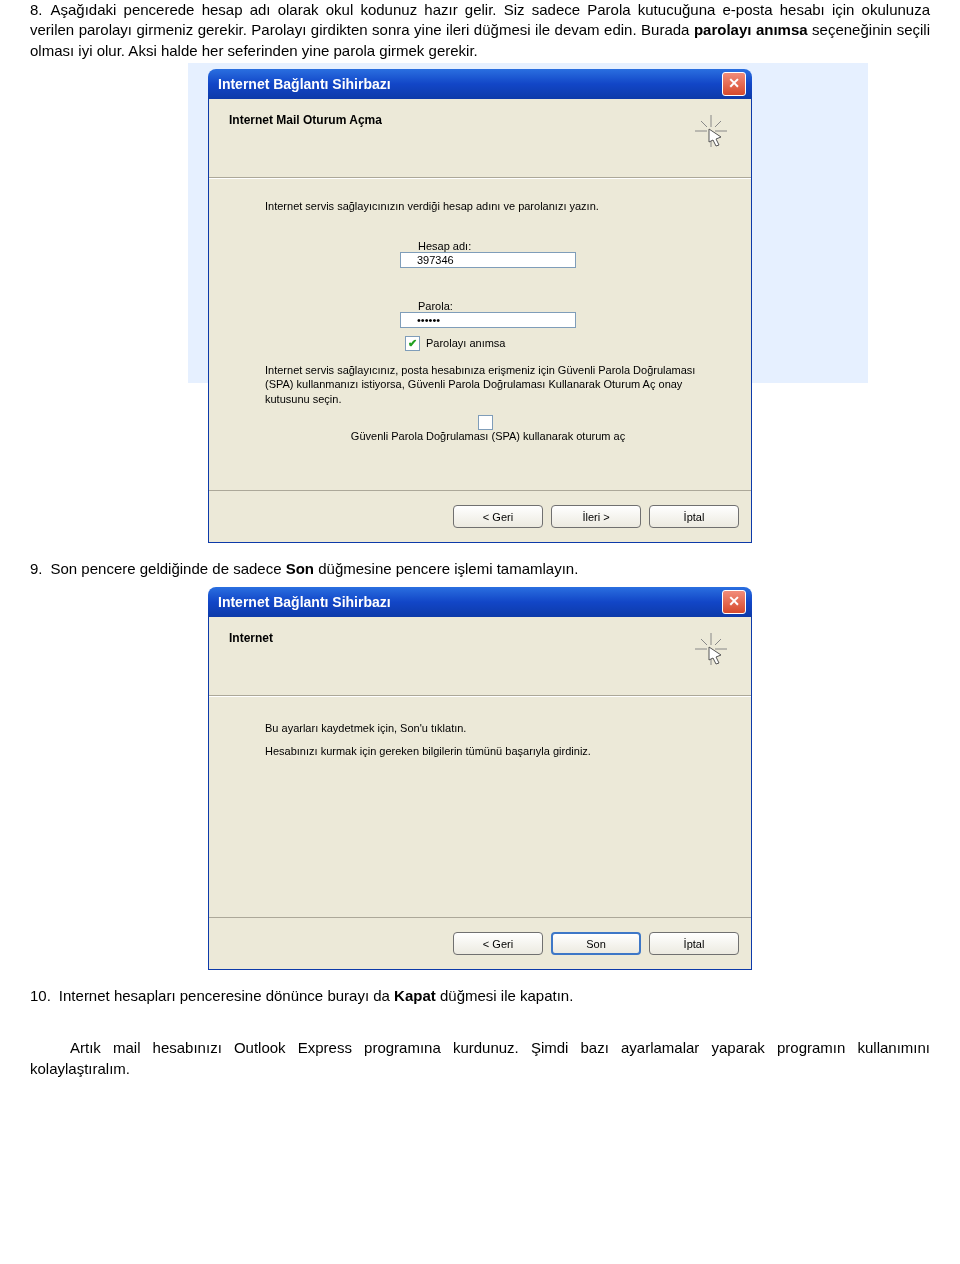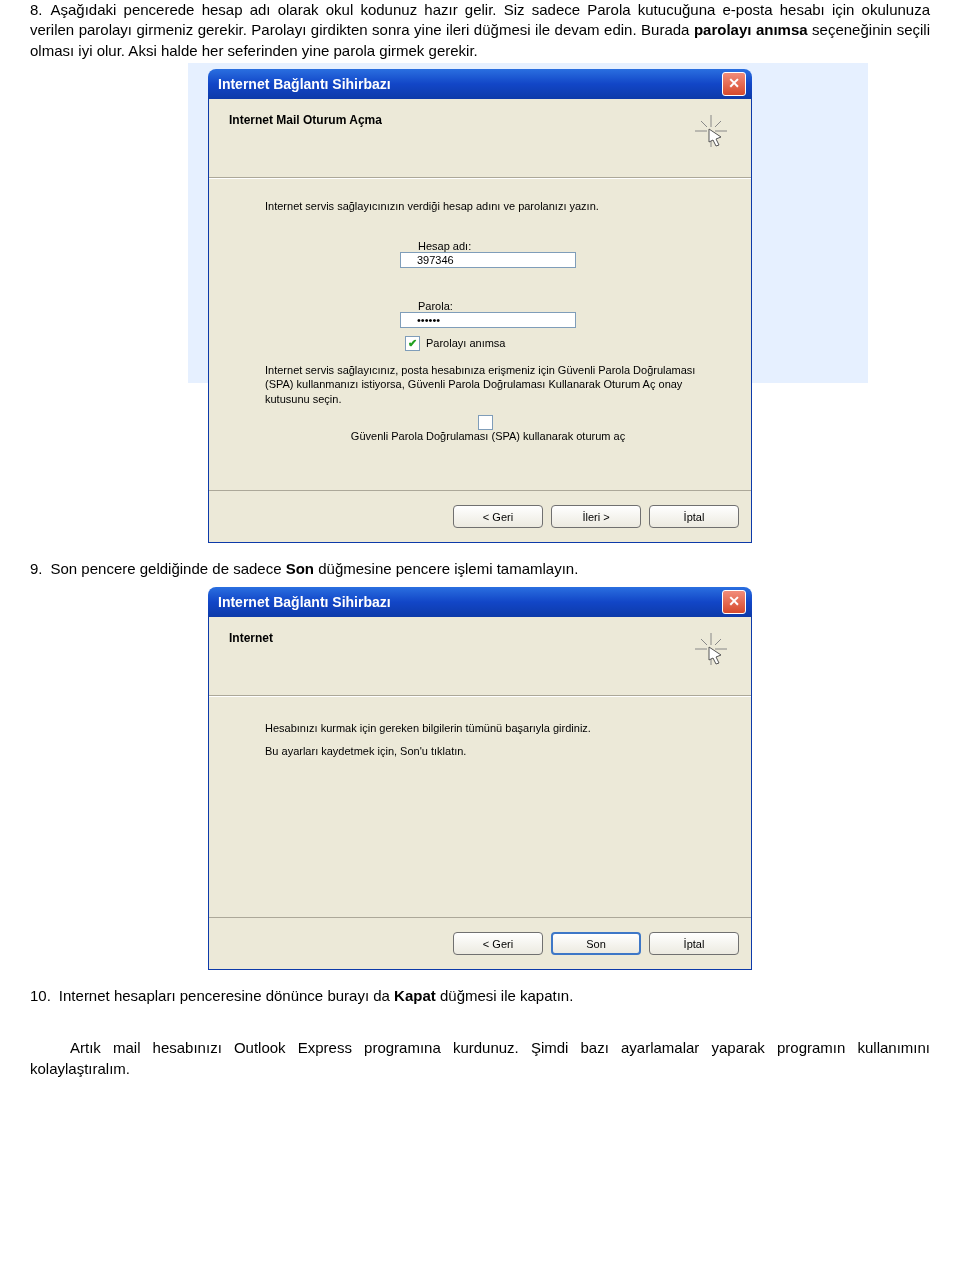--- a/index.html
+++ b/index.html
@@ -235,22 +235,22 @@
         <line x1="26" y1="22" x2="38" y2="22" stroke="#888" stroke-width="1"></line>
         <line x1="22" y1="6" x2="22" y2="18" stroke="#888" stroke-width="1"></line>
         <line x1="22" y1="26" x2="22" y2="38" stroke="#888" stroke-width="1"></line>
         <line x1="12" y1="12" x2="18" y2="18" stroke="#888" stroke-width="1"></line>
         <line x1="32" y1="12" x2="26" y2="18" stroke="#888" stroke-width="1"></line>
         <path d="M20,20 L32,28 L27,30 L30,36 L27,37 L24,31 L20,33 Z" fill="#fff" stroke="#555" stroke-width="1"></path>
       </svg>
     </div>
     <div class="hr"></div>
     <div class="content">
+      <div class="info-text">Bu ayarları kaydetmek için, Son'u tıklatın.</div>
       <div class="info-text">Hesabınızı kurmak için gereken bilgilerin tümünü başarıyla girdiniz.</div>
-      <div class="info-text">Bu ayarları kaydetmek için, Son'u tıklatın.</div>
     </div>
     <div class="button-bar">
       <button class="btn">&lt; Geri</button>
       <button class="btn default">Son</button>
       <button class="btn">İptal</button>
     </div>
   </div>
 </div>
 
 <div class="para">

